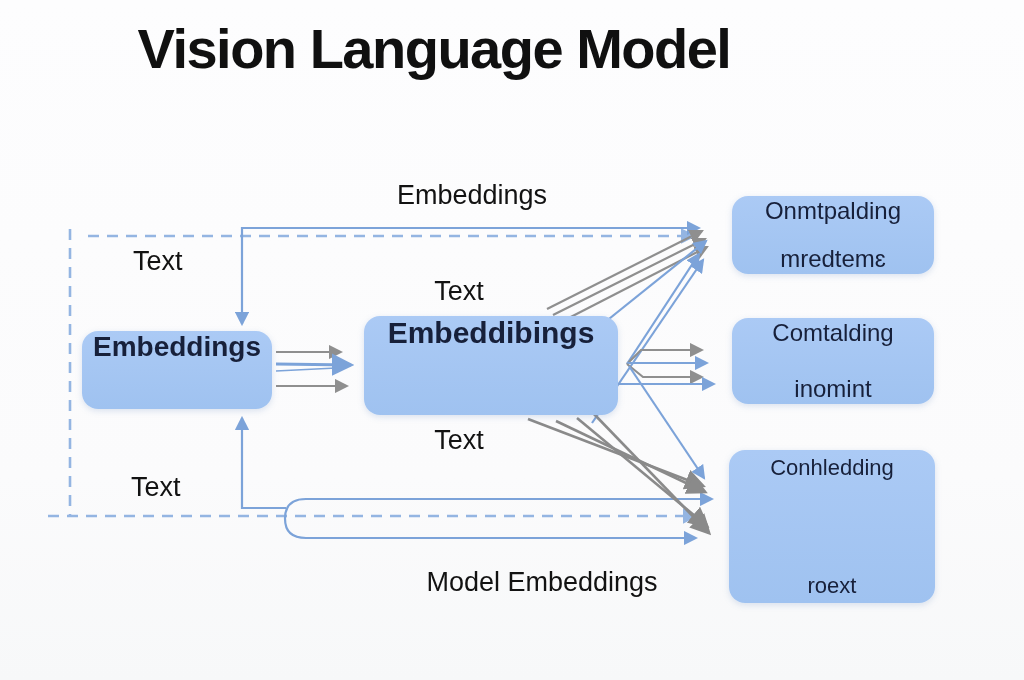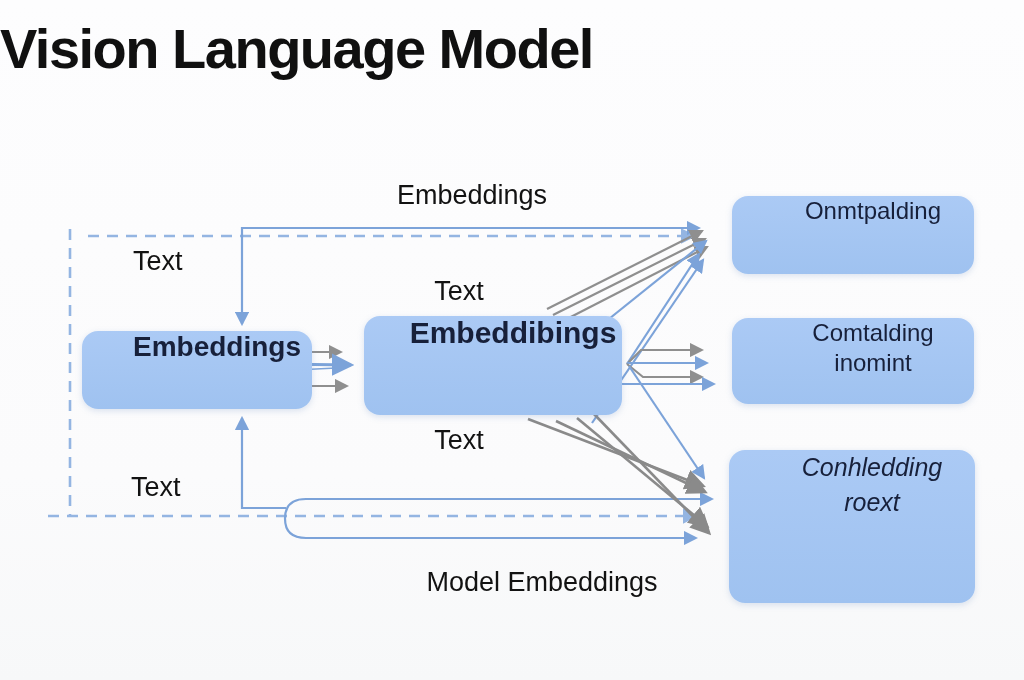--- a/index.html
+++ b/index.html
@@ -12,39 +12,38 @@
     --label:#121212;
     --bg:#fcfcfd;
   }
   html,body{margin:0;padding:0;}
   body{font-family:"Liberation Sans", sans-serif; background:#e9e9e9;}
   #canvas{
     position:relative; width:1024px; height:680px; overflow:hidden;
     background:linear-gradient(180deg,#fdfdfe 0%, #fbfbfc 70%, #f7f8f9 100%);
   }
   .title{
-    position:absolute; left:0; top:16px; width:868px; 
+    position:absolute; left:0; top:16px; width:868px; text-align:center;
     font-size:56px; font-weight:700; letter-spacing:-1.5px; color:#101010;
   }
   .lbl{
     position:absolute; font-size:27px; color:var(--label); white-space:nowrap;
   }
   .lbl.center{transform:translateX(-50%);}
   .node{
-    position:absolute; display:flex; flex-direction:column; align-items:center; justify-content:flex-start;
+    position:absolute; display:flex; flex-direction:column; align-items:center; justify-content:space-between;
     background:linear-gradient(180deg,var(--box-fill-top),var(--box-fill-bot));
     border-radius:16px; color:var(--box-text); text-align:center;
     box-shadow:0 2px 6px rgba(120,150,200,.25);
-    padding-left:40px;
   }
   #box-left   {left:82px;  top:331px; width:190px; height:78px;  font-size:28px; font-weight:600;}
-  #box-middle {left:364px; top:316px; width:218px; height:99px;  font-size:30px; font-weight:600;}
+  #box-middle {left:364px; top:316px; width:254px; height:99px;  font-size:30px; font-weight:600;}
   #box-tr     {left:732px; top:196px; width:202px; height:78px;  font-size:24px; font-weight:500; line-height:30px;}
   #box-mr     {left:732px; top:318px; width:202px; height:86px;  font-size:24px; font-weight:500; line-height:30px;}
-  #box-br     {left:729px; top:450px; width:206px; height:153px; font-size:25px; font-weight:500; line-height:35px;font-style:italic;}
+  #box-br     {left:729px; top:450px; width:206px; height:153px; font-size:22px; font-weight:500; line-height:35px;}
   svg{position:absolute; left:0; top:0;}
   .ln-blue{stroke:var(--blue); stroke-width:2.2; fill:none;}
   .ln-blue-thick{stroke:var(--blue); stroke-width:3; fill:none;}
   .ln-blue-thin{stroke:var(--blue); stroke-width:1.6; fill:none;}
   .ln-gray{stroke:var(--gray); stroke-width:2.2; fill:none;}
   .ln-gray-big{stroke:#8a8a8a; stroke-width:2.6; fill:none;}
   .ln-dash{stroke:var(--dash); stroke-width:2.6; fill:none; stroke-dasharray:11 8;}
   .fill-blue{fill:var(--blue);}
   .fill-gray{fill:var(--gray);}
   .fill-dash{fill:var(--dash);}
@@ -135,20 +134,21 @@
   <div class="node" id="box-left">
     <span>Embeddings</span>
   </div>
 
   <div class="node" id="box-middle">
     <span>Embeddibings</span>
   </div>
 
   <div class="node" id="box-tr">
     <span>Onmtpalding</span>
+    <span>mredtemɛ</span>
   </div>
 
   <div class="node" id="box-mr">
     <span>Comtalding</span>
     <span>inomint</span>
   </div>
 
   <div class="node" id="box-br">
     <span>Conhledding</span>
     <span>roext</span>

